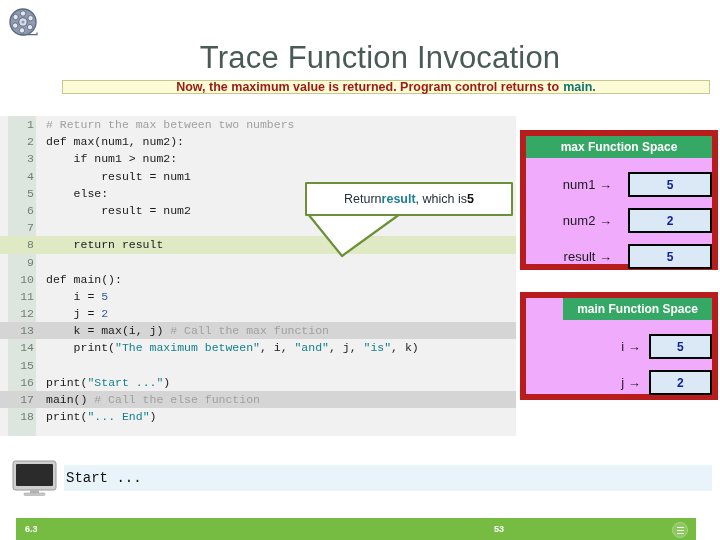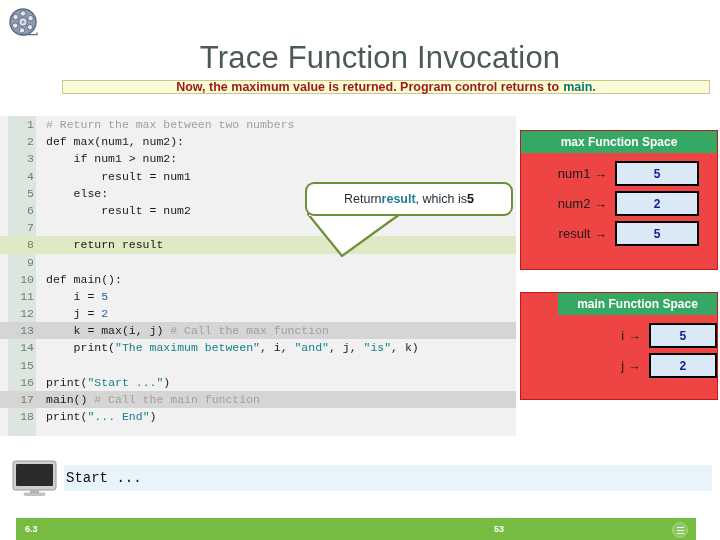--- a/index.html
+++ b/index.html
@@ -115,21 +115,21 @@
   
   #callout {
     position: absolute;
     left: 305px;
     top: 182px;
     width: 208px;
     height: 34px;
     box-sizing: border-box;
     background: #ffffff;
     border: 2px solid #6b9137;
-    border-radius: 9px;
+    border-radius: 1px;
     display: flex;
     align-items: center;
     justify-content: center;
     font-family: "Liberation Sans", sans-serif;
     font-size: 12.5px;
     color: #25303a;
     white-space: nowrap;
     z-index: 5;
   }
   #callout .tok-res { color: #1f7f96; font-weight: bold; }
@@ -140,37 +140,39 @@
     top: 212px;
     width: 120px;
     height: 48px;
     z-index: 4;
   }
 
   
   .fspace {
     position: absolute;
     box-sizing: border-box;
-    background: #ef4444;
-    border: 1px solid #b91c1c;
+    background: #f0abfc;
+    border: 6px solid #b91c1c;
   }
   .fspace-head {
     height: 22px;
     line-height: 22px;
     background: #34a864;
     color: #ffffff;
     font-size: 12px;
     font-weight: bold;
     text-align: center;
     white-space: nowrap;
   }
   .var-row {
     display: flex;
     align-items: center;
     height: 30px;
+    margin-top: 6px;
+    justify-content: space-between;
   }
   .var-label {
     font-size: 13px;
     color: #1b1b1b;
     text-align: right;
     white-space: nowrap;
   }
   .var-box {
     box-sizing: border-box;
     background: #dbe9f6;
@@ -329,21 +331,21 @@
       <div class="code-line"><span class="ln">7</span><span class="src"></span></div>
       <div class="code-line hl-green"><span class="ln">8</span><span class="src">    return result</span></div>
       <div class="code-line"><span class="ln">9</span><span class="src"></span></div>
       <div class="code-line"><span class="ln">10</span><span class="src">def main():</span></div>
       <div class="code-line"><span class="ln">11</span><span class="src">    i = <span class="tok-num">5</span></span></div>
       <div class="code-line"><span class="ln">12</span><span class="src">    j = <span class="tok-num">2</span></span></div>
       <div class="code-line hl-gray"><span class="ln">13</span><span class="src">    k = max(i, j) <span class="tok-com"># Call the max function</span></span></div>
       <div class="code-line"><span class="ln">14</span><span class="src">    print(<span class="tok-str">"The maximum between"</span>, i, <span class="tok-str">"and"</span>, j, <span class="tok-str">"is"</span>, k)</span></div>
       <div class="code-line"><span class="ln">15</span><span class="src"></span></div>
       <div class="code-line"><span class="ln">16</span><span class="src">print(<span class="tok-str">"Start ..."</span>)</span></div>
-      <div class="code-line hl-gray"><span class="ln">17</span><span class="src">main() <span class="tok-com"># Call the main function</span></span></div>
+      <div class="code-line hl-gray"><span class="ln">17</span><span class="src">main() <span class="tok-com"># Call the else function</span></span></div>
       <div class="code-line"><span class="ln">18</span><span class="src">print(<span class="tok-str">"... End"</span>)</span></div>
     </div>
 </div>
 
 <svg id="callout-tail" viewBox="0 0 120 48">
   <path d="M8 2 L100 2 L42 44 Z" fill="#ffffff" stroke="#6b9137" stroke-width="2.2" stroke-linejoin="round"></path>
   <path d="M9 0 L100 0 L100 4 L9 4 Z" fill="#ffffff" stroke="none"></path>
 </svg>
 <div id="callout">
   <span>Return </span>

